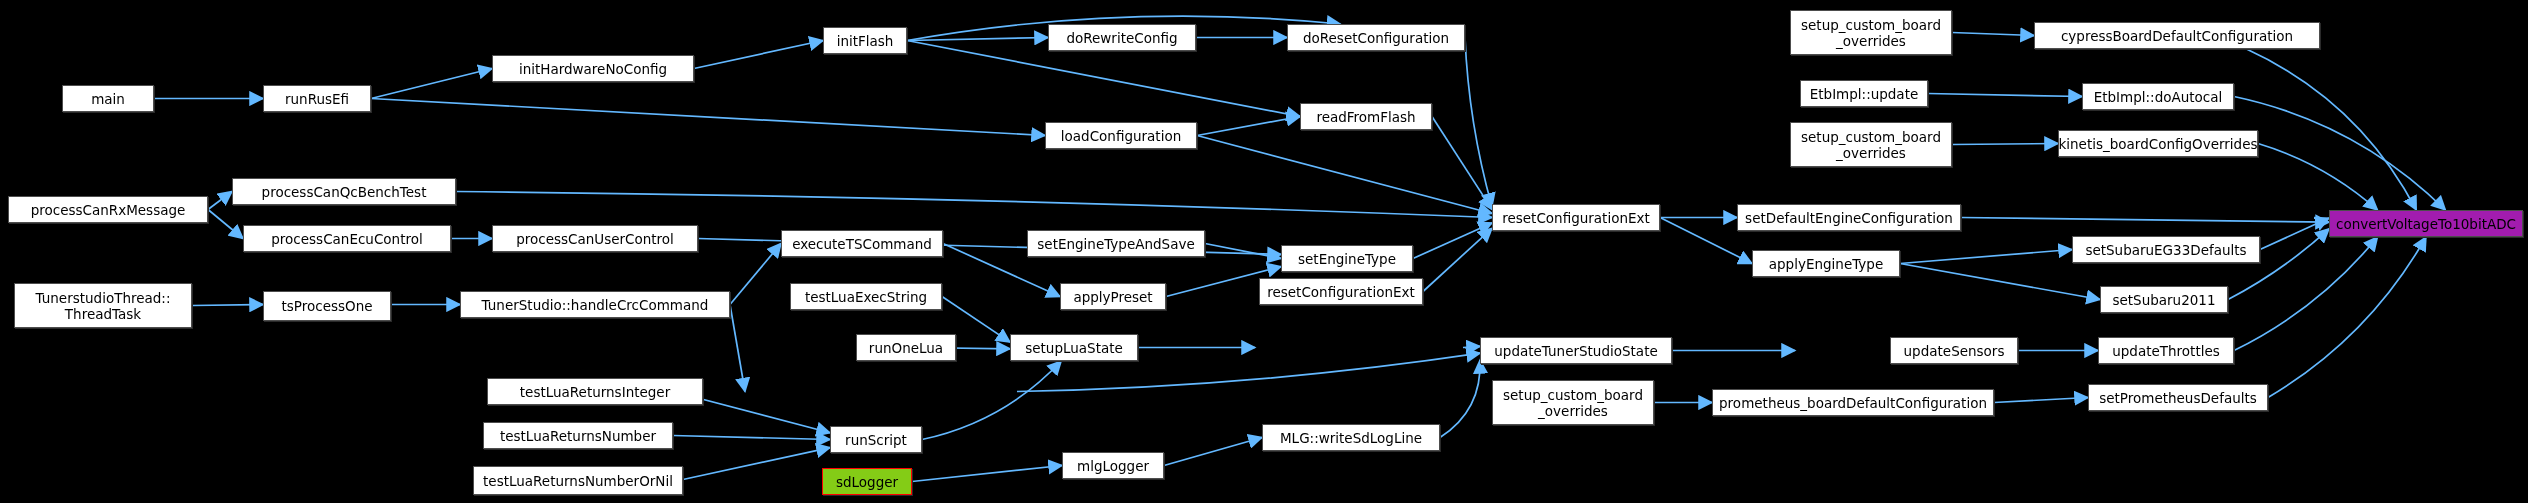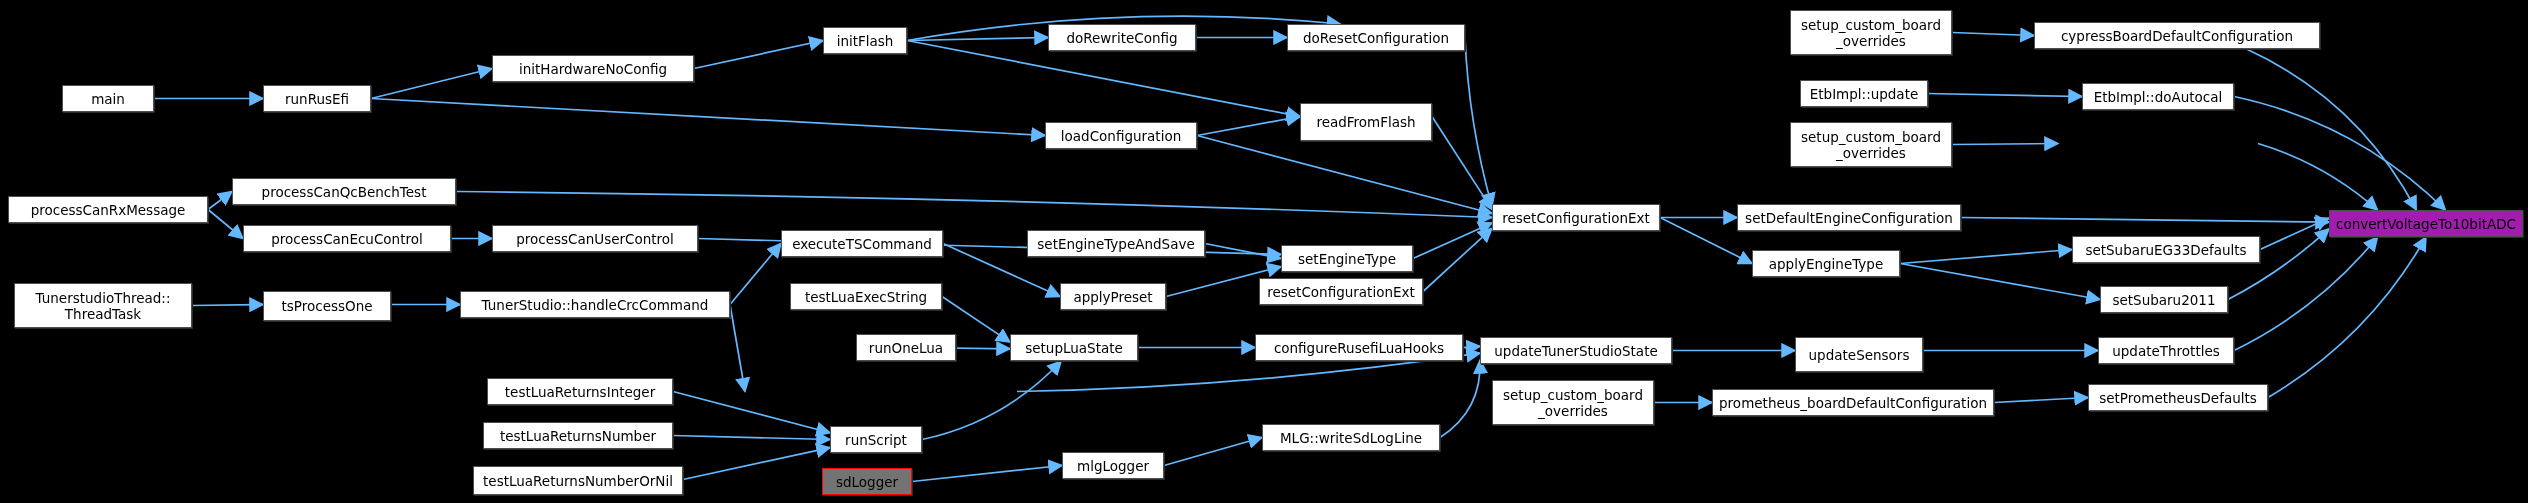--- a/index.html
+++ b/index.html
@@ -20,21 +20,21 @@
     display:flex;align-items:center;justify-content:center;
     color:#000;
     font-size:13.5px;
     line-height:16px;
     text-align:center;
     white-space:pre-line;
     cursor:pointer;
     box-shadow:1px 1px 0 #2a2a2a;
   }
   .node.target{background:#a21caf;}
-  .node.alert{background:#737373;border-color:#ff0000;}
+  .node.alert{background:#84cc16;border-color:#ff0000;}
 </style>
 </head>
 <body>
 
 <div id="stage">
   <svg id="edges" width="2528" height="503" xmlns="http://www.w3.org/2000/svg">
     <defs>
       <marker id="arrow" viewBox="0 0 10 10" refX="9" refY="5" markerWidth="9" markerHeight="9" orient="auto-start-reverse">
         <path d="M0,0 L10,5 L0,10 z" fill="#63b8ff"></path>
       </marker>
@@ -99,58 +99,58 @@
         <path d="M1164,465.5 Q1213,451.5 1262,437.5" fill="none" stroke="#63b8ff" stroke-width="1.7" marker-end="url(#arrow)"></path>
       </g>
   </svg>
 <div class="node" style="left: 62px; top: 85px; width: 92px; height: 27px;"><span>main</span></div>
     <div class="node" style="left: 263px; top: 85px; width: 108px; height: 27px;"><span>runRusEfi</span></div>
     <div class="node" style="left: 492px; top: 55px; width: 202px; height: 27px;"><span>initHardwareNoConfig</span></div>
     <div class="node" style="left: 823px; top: 27px; width: 84px; height: 27px;"><span>initFlash</span></div>
     <div class="node" style="left: 1048px; top: 24px; width: 148px; height: 27px;"><span>doRewriteConfig</span></div>
     <div class="node" style="left: 1287px; top: 24px; width: 178px; height: 27px;"><span>doResetConfiguration</span></div>
     <div class="node" style="left: 1045px; top: 122px; width: 152px; height: 27px;"><span>loadConfiguration</span></div>
-    <div class="node" style="left: 1300px; top: 103px; width: 132px; height: 38px;"><span>readFromFlash</span></div>
+    <div class="node" style="left: 1300px; top: 103px; width: 132px; height: 27px;"><span>readFromFlash</span></div>
     <div class="node" style="left: 8px; top: 196px; width: 200px; height: 27px;"><span>processCanRxMessage</span></div>
     <div class="node" style="left: 232px; top: 178px; width: 224px; height: 27px;"><span>processCanQcBenchTest</span></div>
     <div class="node" style="left: 243px; top: 225px; width: 208px; height: 27px;"><span>processCanEcuControl</span></div>
     <div class="node" style="left: 492px; top: 225px; width: 206px; height: 27px;"><span>processCanUserControl</span></div>
     <div class="node" style="left: 14px; top: 283px; width: 178px; height: 45px;"><span>TunerstudioThread::
 ThreadTask</span></div>
     <div class="node" style="left: 263px; top: 291px; width: 128px; height: 30px;"><span>tsProcessOne</span></div>
     <div class="node" style="left: 460px; top: 291px; width: 270px; height: 27px;"><span>TunerStudio::handleCrcCommand</span></div>
     <div class="node" style="left: 781px; top: 230px; width: 162px; height: 27px;"><span>executeTSCommand</span></div>
     <div class="node" style="left: 790px; top: 283px; width: 152px; height: 27px;"><span>testLuaExecString</span></div>
     <div class="node" style="left: 815px; top: 334px; width: 100px; height: 27px; margin-left: 41px;"><span>runOneLua</span></div>
-    <div class="node" style="left: 487px; top: 378px; width: 186px; height: 27px;"><span>testLuaReturnsInteger</span></div>
+    <div class="node" style="left: 487px; top: 378px; width: 216px; height: 27px;"><span>testLuaReturnsInteger</span></div>
     <div class="node" style="left: 483px; top: 422px; width: 190px; height: 27px;"><span>testLuaReturnsNumber</span></div>
     <div class="node" style="left: 473px; top: 466px; width: 210px; height: 29px;"><span>testLuaReturnsNumberOrNil</span></div>
     <div class="node" style="left: 830px; top: 426px; width: 92px; height: 27px;"><span>runScript</span></div>
     <div class="node alert" style="left: 822px; top: 468px; width: 90px; height: 27px;"><span>sdLogger</span></div>
     <div class="node" style="left: 1062px; top: 452px; width: 102px; height: 27px;"><span>mlgLogger</span></div>
     <div class="node" style="left: 1262px; top: 424px; width: 178px; height: 27px;"><span>MLG::writeSdLogLine</span></div>
     <div class="node" style="left: 1027px; top: 230px; width: 178px; height: 27px;"><span>setEngineTypeAndSave</span></div>
     <div class="node" style="left: 1060px; top: 283px; width: 106px; height: 27px;"><span>applyPreset</span></div>
     <div class="node" style="left: 1010px; top: 334px; width: 128px; height: 27px;"><span>setupLuaState</span></div>
-    <div class="node" style="left: 1255px; top: 334px; width: 208px; height: 27px;"><span>configureRusefiLuaHooks</span></div>
     <div class="node" style="left: 1281px; top: 245px; width: 132px; height: 27px;"><span>setEngineType</span></div>
     <div class="node" style="left: 1259px; top: 278px; width: 164px; height: 27px;"><span>resetConfigurationExt</span></div>
     <div class="node" style="left: 1492px; top: 204px; width: 168px; height: 27px;"><span>resetConfigurationExt</span></div>
     <div class="node" style="left: 1737px; top: 204px; width: 224px; height: 27px;"><span>setDefaultEngineConfiguration</span></div>
     <div class="node" style="left: 1752px; top: 250px; width: 148px; height: 27px;"><span>applyEngineType</span></div>
     <div class="node" style="left: 2072px; top: 236px; width: 188px; height: 27px;"><span>setSubaruEG33Defaults</span></div>
     <div class="node" style="left: 2100px; top: 286px; width: 128px; height: 27px;"><span>setSubaru2011</span></div>
     <div class="node target" style="left: 2329px; top: 210px; width: 194px; height: 27px;"><span>convertVoltageTo10bitADC</span></div>
     <div class="node" style="left: 1790px; top: 10px; width: 162px; height: 45px;"><span>setup_custom_board
 _overrides</span></div>
     <div class="node" style="left: 2034px; top: 22px; width: 286px; height: 27px;"><span>cypressBoardDefaultConfiguration</span></div>
     <div class="node" style="left: 1800px; top: 80px; width: 128px; height: 27px;"><span>EtbImpl::update</span></div>
     <div class="node" style="left: 2082px; top: 83px; width: 152px; height: 27px;"><span>EtbImpl::doAutocal</span></div>
     <div class="node" style="left: 1790px; top: 122px; width: 162px; height: 45px;"><span>setup_custom_board
 _overrides</span></div>
+    <div class="node" style="left: 2058px; top: 130px; width: 200px; height: 27px;"><span>kinetis_boardConfigOverrides</span></div>
     <div class="node" style="left: 1480px; top: 337px; width: 192px; height: 27px;"><span>updateTunerStudioState</span></div>
-    <div class="node" style="left: 1795px; top: 337px; width: 128px; height: 35px;"><span>updateSensors</span></div>
+    <div class="node" style="left: 1890px; top: 337px; width: 128px; height: 27px;"><span>updateSensors</span></div>
     <div class="node" style="left: 2098px; top: 337px; width: 136px; height: 27px;"><span>updateThrottles</span></div>
     <div class="node" style="left: 1492px; top: 380px; width: 162px; height: 45px;"><span>setup_custom_board
 _overrides</span></div>
     <div class="node" style="left: 1712px; top: 389px; width: 282px; height: 27px;"><span>prometheus_boardDefaultConfiguration</span></div>
     <div class="node" style="left: 2088px; top: 384px; width: 180px; height: 27px;"><span>setPrometheusDefaults</span></div>
   </div>
 
 </body></html>

